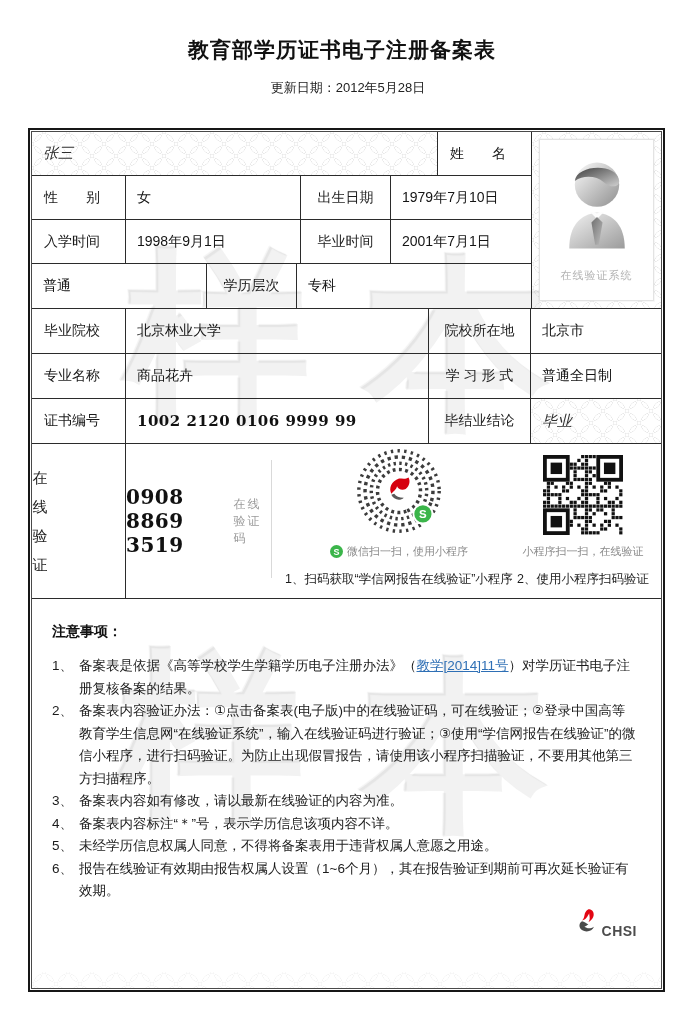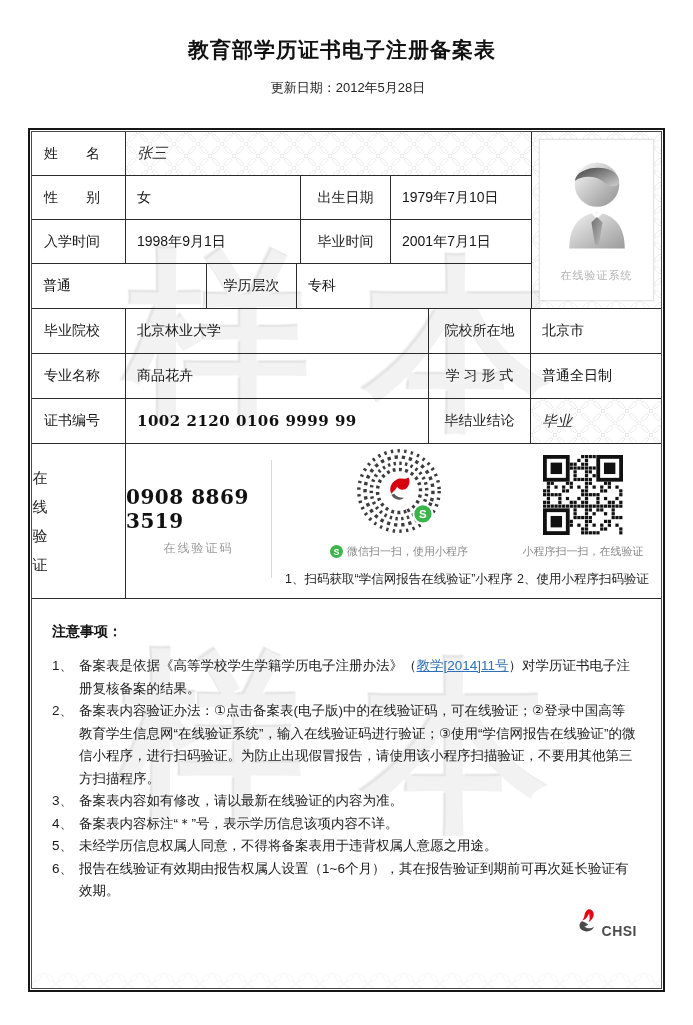--- a/index.html
+++ b/index.html
@@ -71,21 +71,21 @@
   .vb2{flex:1;}
   .serif-num{font-family:"DejaVu Serif","Liberation Serif",serif;font-weight:bold;
     font-size:15px;letter-spacing:0.5px;color:#111;}
 
   
   .sec-c{height:155px;border-bottom:1px solid var(--ink);display:flex;}
   .v-label{width:94px;flex:none;border-right:1px solid var(--ink);
     display:flex;align-items:center;justify-content:flex-start;}
   .v-label .vtext{width:16px;font-size:15px;font-weight:500;line-height:1.95;
     text-align:center;word-break:break-all;}
-  .code-cell{width:145px;flex:none;display:flex;flex-direction:column;
+  .code-cell{width:145px;flex:none;display:flex;flex-direction:row;
     align-items:center;justify-content:center;gap:7px;}
   .v-code{font-family:"DejaVu Serif","Liberation Serif",serif;font-weight:bold;
     font-size:20px;color:#111;letter-spacing:0.5px;cursor:pointer;}
   .v-code-cap{font-size:12px;color:#9a9a9a;letter-spacing:2px;}
   .qr-area{flex:1;position:relative;display:flex;justify-content:space-evenly;
     padding:12px 8px 10px 10px;}
   .qr-area::before{content:"";position:absolute;left:0;top:16px;bottom:20px;
     width:1px;background:#d9d9d9;}
   .qr-col{display:flex;flex-direction:column;align-items:center;justify-content:flex-end;}
   .qr-cap{margin-top:5px;font-size:11px;color:#8a8a8a;display:flex;align-items:center;gap:4px;}
@@ -120,22 +120,22 @@
       <div class="wm wm-1">样</div>
       <div class="wm wm-2">本</div>
       <div class="wm wm-3">样</div>
       <div class="wm wm-4">本</div>
 
       <div class="content">
 
         <div class="sec-a">
           <div class="sec-a-left">
             <div class="row bb">
+              <div class="cell val v2 br script guilloche">张三</div>
               <div class="cell lbl">姓　　名</div>
-              <div class="cell val v2 br script guilloche">张三</div>
             </div>
             <div class="row bb">
               <div class="cell lbl">性　　别</div>
               <div class="cell val v1 br">女</div>
               <div class="cell l2 br">出生日期</div>
               <div class="cell val v2 br">1979年7月10日</div>
             </div>
             <div class="row bb">
               <div class="cell lbl">入学时间</div>
               <div class="cell val v1 br">1998年9月1日</div>

